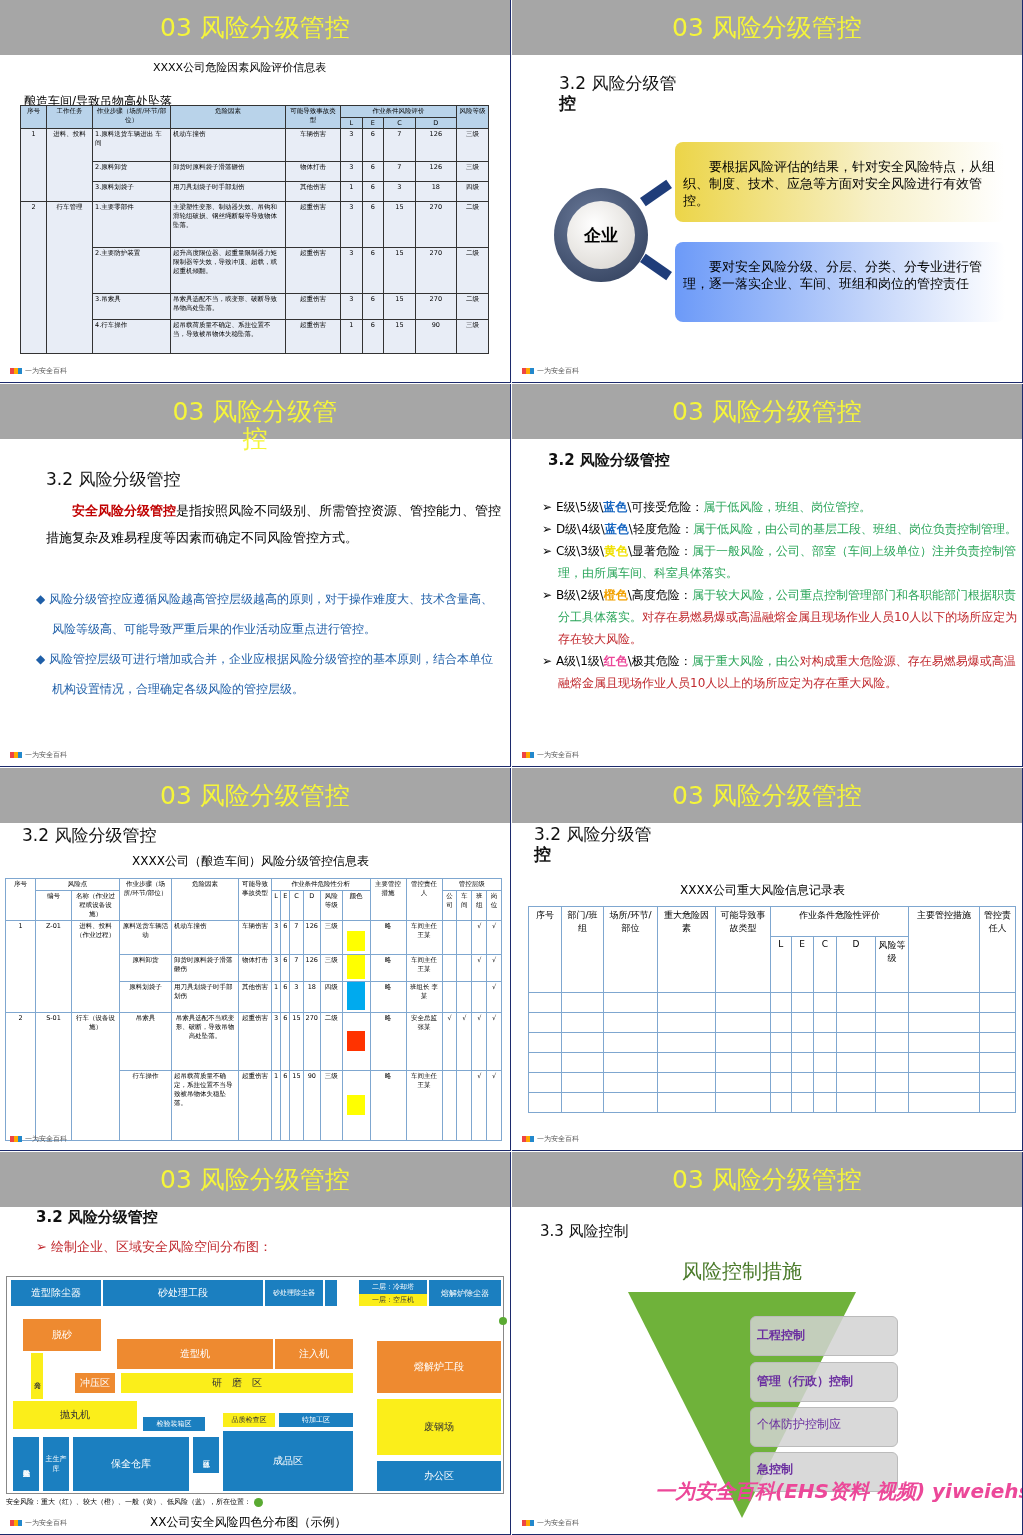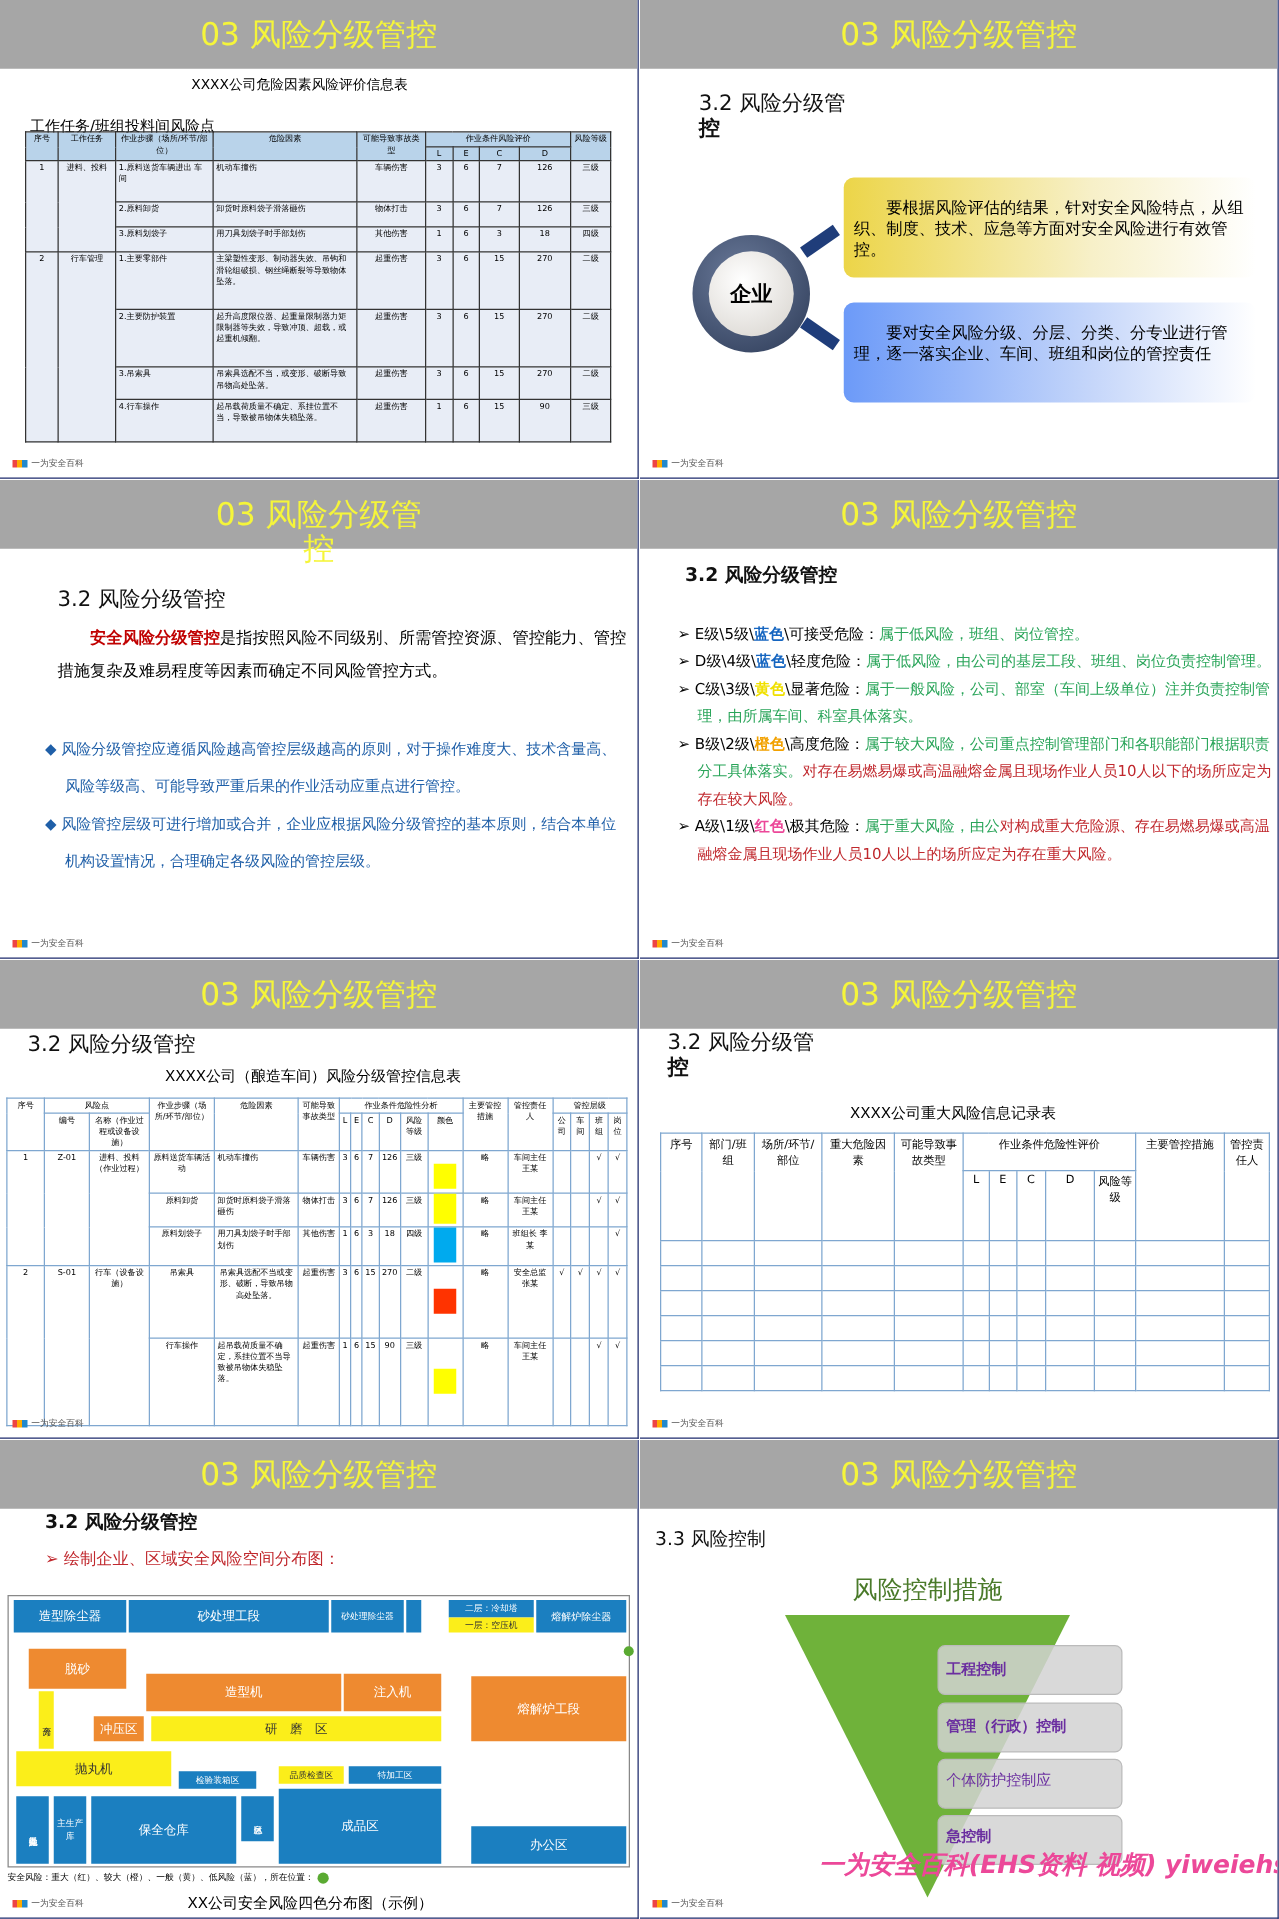--- a/index.html
+++ b/index.html
@@ -19,21 +19,21 @@
 .sw{display:inline-block;width:18px;height:20px}
 .zone{position:absolute;color:#fff;font-size:10px;display:flex;align-items:center;justify-content:center;text-align:center}
 .zb{background:#1b7fc0}.zo{background:#ee8a30}.zy{background:#fbee1a;color:#333}
 </style>
 </head>
 <body>
 
 <div class="slide" style="left:0;top:0">
   <div class="hdr">03 风险分级管控</div>
   <div style="position:absolute;left:153px;top:60px;width:210px;font-size:11px;line-height:15px">XXXX公司危险因素风险评价信息表</div>
-  <div style="position:absolute;left:24px;top:93px;font-size:12px">工作任务/班组投料间风险点</div>
+  <div style="position:absolute;left:24px;top:93px;font-size:12px">酿造车间/导致吊物高处坠落</div>
   <table class="t1" style="position:absolute;left:20px;top:105px;width:469px">
     <thead>
       <tr>
         <th rowspan="2" style="width:26px">序号</th>
         <th rowspan="2" style="width:46px">工作任务</th>
         <th rowspan="2" style="width:78px">作业步骤（场所/环节/部位）</th>
         <th rowspan="2" style="width:115px">危险因素</th>
         <th rowspan="2" style="width:55px">可能导致事故类型</th>
         <th colspan="4">作业条件风险评价</th>
         <th rowspan="2" style="width:32px">风险等级</th>
@@ -450,20 +450,21 @@
     <div class="zone zo" style="left:110px;top:62px;width:156px;height:30px">造型机</div>
     <div class="zone zo" style="left:268px;top:62px;width:78px;height:30px">注入机</div>
     <div class="zone zo" style="left:68px;top:96px;width:40px;height:20px">冲压区</div>
     <div class="zone zy" style="left:114px;top:96px;width:232px;height:20px">研　磨　区</div>
     <div class="zone zo" style="left:370px;top:64px;width:124px;height:52px">熔解炉工段</div>
     <div class="zone zy" style="left:24px;top:76px;width:12px;height:46px;font-size:7px;writing-mode:vertical-rl">分离</div>
     <div class="zone zy" style="left:6px;top:124px;width:124px;height:28px">抛丸机</div>
     <div class="zone zb" style="left:136px;top:140px;width:62px;height:14px;font-size:7px">检验装箱区</div>
     <div class="zone zy" style="left:216px;top:136px;width:52px;height:14px;font-size:7px">品质检查区</div>
     <div class="zone zb" style="left:272px;top:136px;width:74px;height:14px;font-size:7px">特加工区</div>
+    <div class="zone zy" style="left:370px;top:122px;width:124px;height:56px">废钢场</div>
     <div class="zone zb" style="left:6px;top:160px;width:26px;height:54px;font-size:7px;writing-mode:vertical-rl">抛丸除尘器</div>
     <div class="zone zb" style="left:36px;top:160px;width:26px;height:54px;font-size:7px">主生产库</div>
     <div class="zone zb" style="left:66px;top:160px;width:116px;height:54px">保全仓库</div>
     <div class="zone zb" style="left:186px;top:160px;width:26px;height:36px;font-size:7px;writing-mode:vertical-rl">休息区</div>
     <div class="zone zb" style="left:216px;top:154px;width:130px;height:60px">成品区</div>
     <div class="zone zb" style="left:370px;top:184px;width:124px;height:30px">办公区</div>
     <div style="position:absolute;left:492px;top:40px;width:8px;height:8px;border-radius:50%;background:#5aaa32"></div>
   </div>
   <div style="position:absolute;left:6px;top:345px;font-size:7px;display:flex;align-items:center;gap:3px">
     <span>安全风险：重大（红）、较大（橙）、一般（黄）、低风险（蓝），所在位置：</span>
@@ -471,21 +472,21 @@
   </div>
   <div style="position:absolute;left:150px;top:362px;font-size:12px">XX公司安全风险四色分布图（示例）</div>
   <div class="foot">
       <span class="logo"></span>
       <span>一为安全百科</span>
     </div>
 </div>
 
 <div class="slide" style="left:512px;top:1152px">
   <div class="hdr">03 风险分级管控</div>
-  <div class="h32" style="left:12px;top:70px;font-size:15px">3.3 风险控制</div>
+  <div class="h32" style="left:28px;top:70px;font-size:15px">3.3 风险控制</div>
   <div style="position:absolute;left:170px;top:106px;font-size:20px;color:#4a7a2a">风险控制措施</div>
   <div style="position:absolute;left:116px;top:140px;width:0;height:0;border-left:114px solid transparent;border-right:114px solid transparent;border-top:226px solid #6fb23a"></div>
   <div style="position:absolute;left:238px;top:164px;width:148px;height:40px;background:rgba(210,210,210,.85);border:1px solid #bbb;border-radius:6px;padding:10px 6px;font-size:12px;font-weight:bold;color:#6b2fa0">工程控制</div>
   <div style="position:absolute;left:238px;top:210px;width:148px;height:40px;background:rgba(210,210,210,.85);border:1px solid #bbb;border-radius:6px;padding:10px 6px;font-size:12px;font-weight:bold;color:#6b2fa0">管理（行政）控制</div>
   <div style="position:absolute;left:238px;top:255px;width:148px;height:40px;background:rgba(210,210,210,.85);border:1px solid #bbb;border-radius:6px;padding:8px 6px;font-size:12px;color:#6b2fa0">个体防护控制应</div>
   <div style="position:absolute;left:238px;top:300px;width:148px;height:40px;background:rgba(210,210,210,.85);border:1px solid #bbb;border-radius:6px;padding:8px 6px;font-size:12px;font-weight:bold;color:#6b2fa0">急控制</div>
   <div style="position:absolute;left:143px;top:326px;font-size:20px;font-weight:bold;font-style:italic;color:#ec4899;white-space:nowrap">一为安全百科(EHS资料 视频) yiweiehs.cn</div>
   <div class="foot">
       <span class="logo"></span>
       <span>一为安全百科</span>

